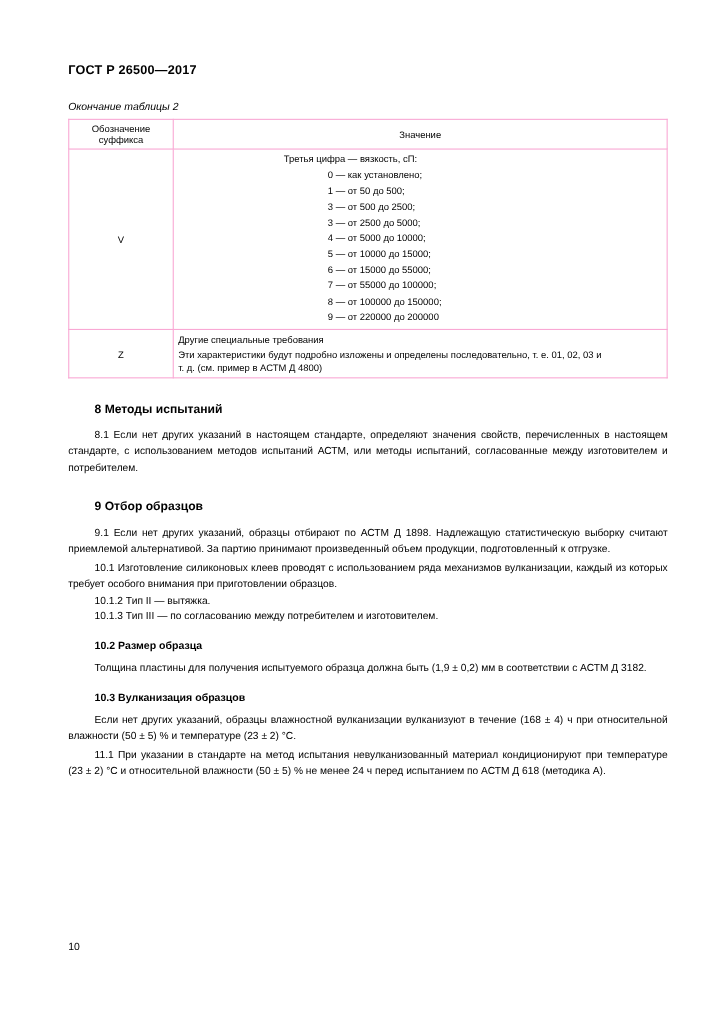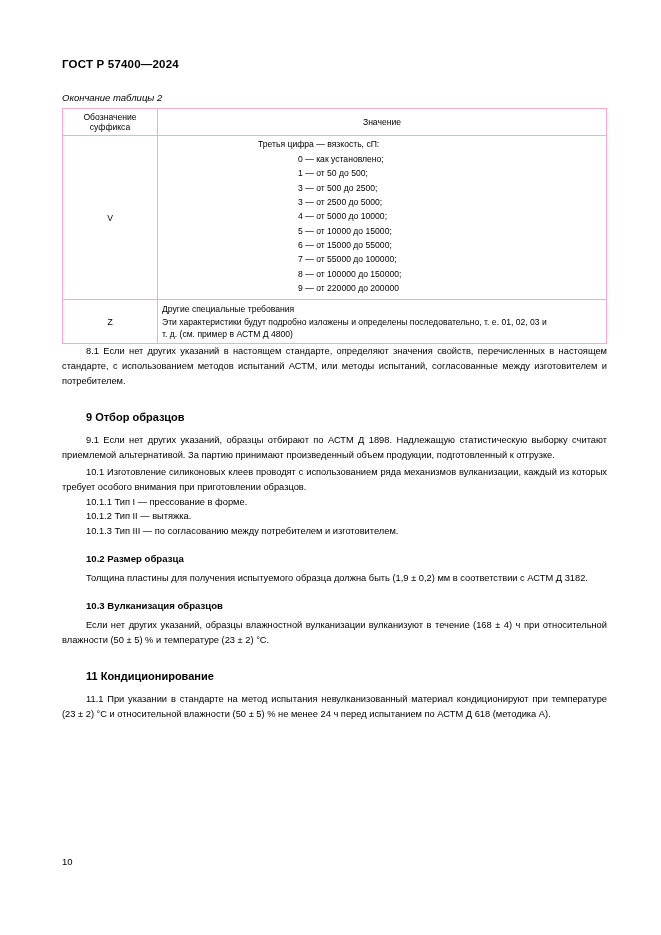--- a/index.html
+++ b/index.html
@@ -105,21 +105,21 @@
     left: 62px;
     top: 856px;
     font-size: 9.5px;
   }
 </style>
 </head>
 <body>
 
 <div class="page">
 
-  <div class="header-title">ГОСТ Р 57400—2024</div>
+  <div class="header-title">ГОСТ Р 26500—2017</div>
 
   <div class="content">
 
     <div class="table-caption">Окончание таблицы 2</div>
 
     <table class="spec">
       <thead>
         <tr>
           <th class="col-suffix">
             <span>Обозначение</span><br>
@@ -151,36 +151,35 @@
           <td class="suffix-cell">Z</td>
           <td class="z-cell">
             <p>Другие специальные требования</p>
             <p>Эти характеристики будут подробно изложены и определены последовательно, т. е. 01, 02, 03 и</p>
             <p>т. д. (см. пример в АСТМ Д 4800)</p>
           </td>
         </tr>
       </tbody>
     </table>
 
+    <h2 class="section">8 Методы испытаний</h2>
     <p class="para">8.1 Если нет других указаний в настоящем стандарте, определяют значения свойств, перечисленных в настоящем стандарте, с использованием методов испытаний АСТМ, или методы испытаний, согласованные между изготовителем и потребителем.</p>
 
     <h2 class="section">9 Отбор образцов</h2>
     <p class="para">9.1 Если нет других указаний, образцы отбирают по АСТМ Д 1898. Надлежащую статистическую выборку считают приемлемой альтернативой. За партию принимают произведенный объем продукции, подготовленный к отгрузке.</p>
 
     <p class="para tight">10.1 Изготовление силиконовых клеев проводят с использованием ряда механизмов вулканизации, каждый из которых требует особого внимания при приготовлении образцов.</p>
-    <p class="para tight">10.1.1 Тип I — прессование в форме.</p>
     <p class="para tight">10.1.2 Тип II — вытяжка.</p>
     <p class="para">10.1.3 Тип III — по согласованию между потребителем и изготовителем.</p>
 
     <h3 class="subsection">10.2 Размер образца</h3>
     <p class="para">Толщина пластины для получения испытуемого образца должна быть (1,9 ± 0,2) мм в соответствии с АСТМ Д 3182.</p>
 
     <h3 class="subsection">10.3 Вулканизация образцов</h3>
     <p class="para">Если нет других указаний, образцы влажностной вулканизации вулканизуют в течение (168 ± 4) ч при относительной влажности (50 ± 5) % и температуре (23 ± 2) °С.</p>
 
-    <h2 class="section">11 Кондиционирование</h2>
     <p class="para">11.1 При указании в стандарте на метод испытания невулканизованный материал кондиционируют при температуре (23 ± 2) °С и относительной влажности (50 ± 5) % не менее 24 ч перед испытанием по АСТМ Д 618 (методика А).</p>
 
   </div>
 
   <div class="page-number">10</div>
 
 </div>
 
 </body></html>

